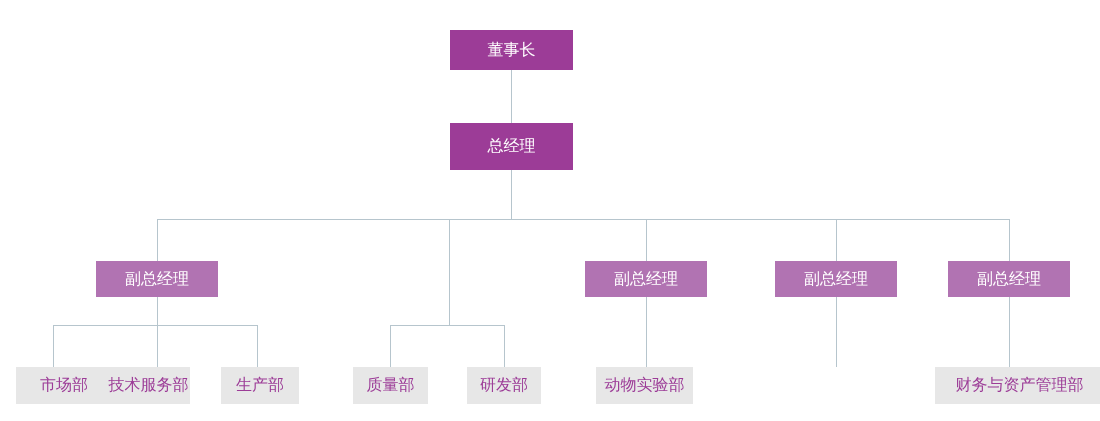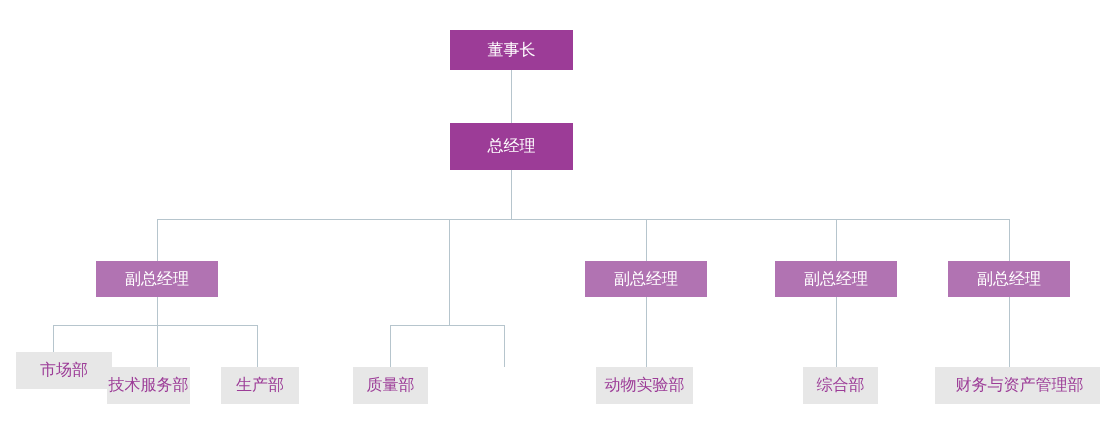--- a/index.html
+++ b/index.html
@@ -64,21 +64,21 @@
   <div class="v-line" style="left:1009px;top:297px;height:70px"></div>
 
   <div class="node lvl1" style="left:450px;top:30px;width:123px;height:40px">董事长</div>
   <div class="node lvl1" style="left:450px;top:123px;width:123px;height:47px">总经理</div>
 
   <div class="node lvl2" style="left:96px;top:261px;width:122px;height:36px">副总经理</div>
   <div class="node lvl2" style="left:585px;top:261px;width:122px;height:36px">副总经理</div>
   <div class="node lvl2" style="left:775px;top:261px;width:122px;height:36px">副总经理</div>
   <div class="node lvl2" style="left:948px;top:261px;width:122px;height:36px">副总经理</div>
 
-  <div class="node lvl3" style="left:16px;top:352px;width:96px;height:37px">市场部</div>
+  <div class="node lvl3" style="left:16px;top:367px;width:96px;height:37px">市场部</div>
   <div class="node lvl3" style="left:107px;top:367px;width:83px;height:37px">技术服务部</div>
   <div class="node lvl3" style="left:353px;top:367px;width:75px;height:37px">质量部</div>
   <div class="node lvl3" style="left:221px;top:367px;width:78px;height:37px">生产部</div>
+  <div class="node lvl3" style="left:467px;top:367px;width:74px;height:37px">研发部</div>
   <div class="node lvl3" style="left:596px;top:367px;width:97px;height:37px">动物实验部</div>
-  <div class="node lvl3" style="left:803px;top:367px;width:75px;height:37px">综合部</div>
   <div class="node lvl3" style="left:935px;top:367px;width:169px;height:37px">财务与资产管理部</div>
 
 </div>
 
 </body></html>

